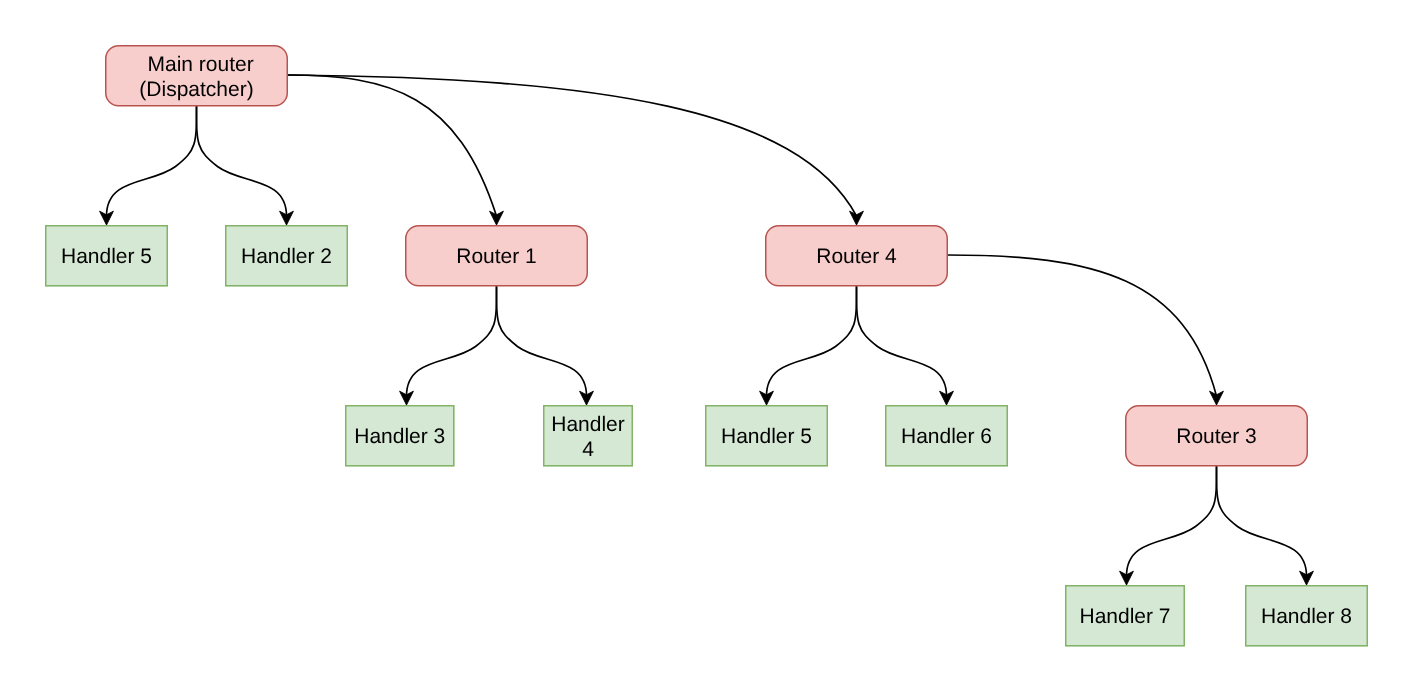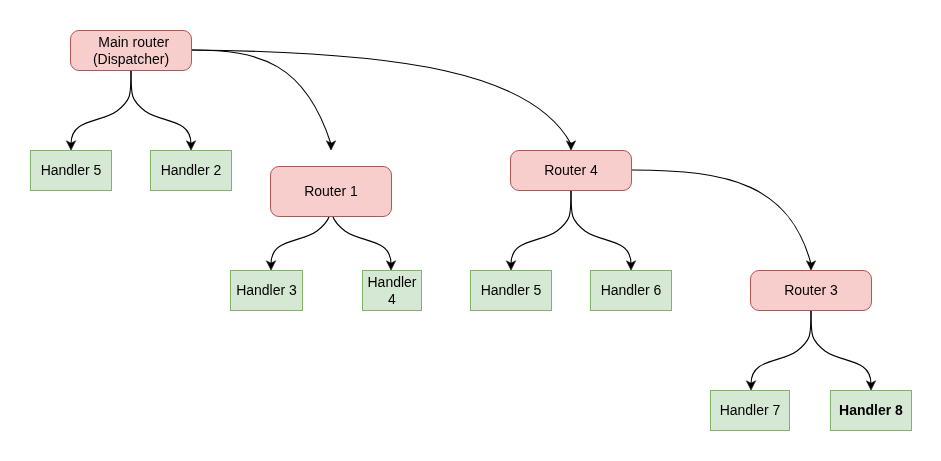--- a/index.html
+++ b/index.html
@@ -111,23 +111,23 @@
       <g>
         <path class="edge-path" d="M 811 311 C 811 336 811 340 825 351 C 841 363 871 358 871 384" stroke="#000000"></path>
         <polygon class="arrow-head" points="871,390 866.4,380.8 871,383.2 875.6,380.8" fill="#000000" stroke="#000000"></polygon>
       </g>
     </svg>
   <div id="node-layer">
       <div class="node node-router" style="left: 70px; top: 30px; width: 122px; height: 41px;">Main router
 (Dispatcher)</div>
       <div class="node node-handler" style="left: 30px; top: 150px; width: 82px; height: 41px;">Handler 5</div>
       <div class="node node-handler" style="left: 150px; top: 150px; width: 82px; height: 41px;">Handler 2</div>
-      <div class="node node-router" style="left: 270px; top: 166px; width: 122px; height: 51px;">Router 1</div>
+      <div class="node node-router" style="left: 270px; top: 150px; width: 122px; height: 41px;">Router 1</div>
       <div class="node node-router" style="left: 510px; top: 150px; width: 122px; height: 41px;">Router 4</div>
       <div class="node node-handler" style="left: 230px; top: 270px; width: 73px; height: 41px;">Handler 3</div>
       <div class="node node-handler" style="left: 362px; top: 270px; width: 60px; height: 41px;">Handler 4</div>
       <div class="node node-handler" style="left: 470px; top: 270px; width: 82px; height: 41px;">Handler 5</div>
       <div class="node node-handler" style="left: 590px; top: 270px; width: 82px; height: 41px;">Handler 6</div>
       <div class="node node-router" style="left: 750px; top: 270px; width: 122px; height: 41px;">Router 3</div>
       <div class="node node-handler" style="left: 710px; top: 390px; width: 80px; height: 41px;">Handler 7</div>
-      <div class="node node-handler" style="left: 830px; top: 390px; width: 82px; height: 41px; font-weight: bold;">Handler 8</div>
+      <div class="node node-handler" style="left: 830px; top: 390px; width: 82px; height: 41px;">Handler 8</div>
     </div>
 </div>
 
 </body></html>

